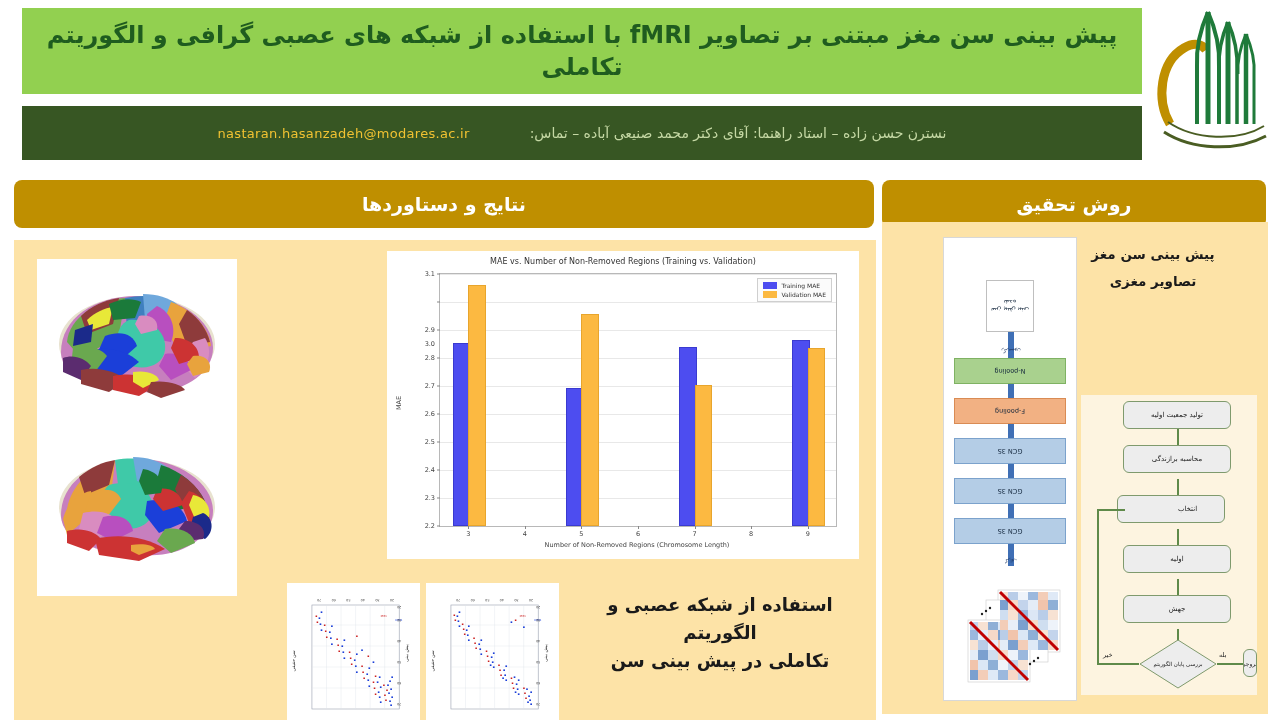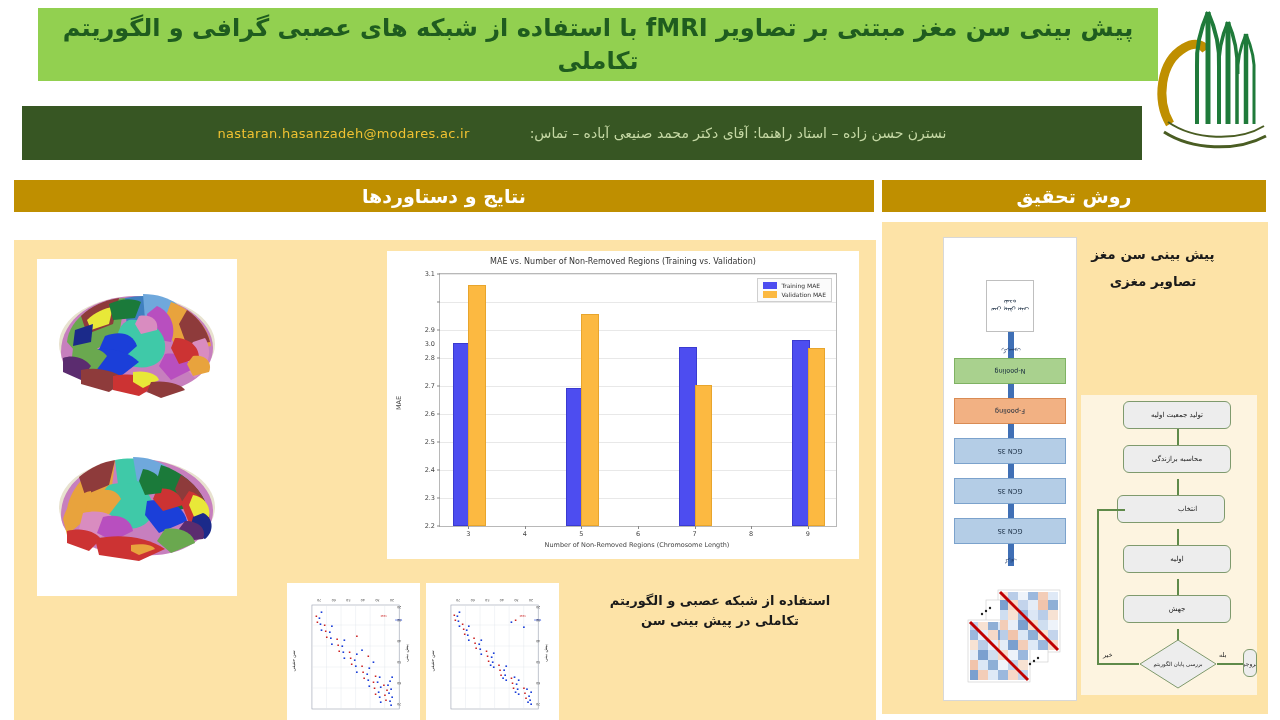--- a/index.html
+++ b/index.html
@@ -5,40 +5,40 @@
 <style>
   html,body{margin:0;padding:0;}
   body{
     width:1280px;height:720px;overflow:hidden;background:#ffffff;
     font-family:"DejaVu Sans","Liberation Sans",sans-serif;
     position:relative;
   }
   
   #poster-header{position:absolute;left:0;top:0;width:1280px;height:160px;background:#ffffff;}
   #title-banner{
-    position:absolute;left:22px;top:8px;width:1120px;height:73px;
-    background:#92d050;display:flex;align-items:center;justify-content:center;margin-left:16px;
+    position:absolute;left:22px;top:8px;width:1120px;height:86px;
+    background:#92d050;display:flex;align-items:center;justify-content:center;
   }
   #title-text{
     color:#1f5c1f;font-weight:bold;font-size:24px;line-height:1.35;
     text-align:center;padding:0 14px;direction:rtl;
   }
   #authors-bar{
     position:absolute;left:22px;top:106px;width:1120px;height:54px;
     background:#375623;display:flex;align-items:center;justify-content:center;
   }
   #authors-inner{display:flex;align-items:center;gap:60px;direction:rtl;}
   .author-line{color:#c5d8a4;font-size:14px;white-space:nowrap;}
   #contact-email{color:#f1c232;font-size:13px;letter-spacing:.3px;direction:ltr;}
   
   #university-logo{position:absolute;left:1150px;top:4px;width:120px;height:152px;}
   
   .section-bar{
-    position:absolute;height:32px;background:#bf8f00;
-    display:flex;align-items:center;justify-content:center;
+    position:absolute;height:48px;background:#bf8f00;
+    display:flex;align-items:center;justify-content:center;border-radius:8px;
   }
   .section-bar-title{color:#ffffff;font-weight:bold;font-size:19px;direction:rtl;}
   #results-bar{left:14px;top:180px;width:860px;}
   #method-bar{left:882px;top:180px;width:384px;}
   
   .panel{position:absolute;background:#fde3a7;border:1px solid #fde3a7;}
   #results-panel{left:14px;top:240px;width:860px;height:490px;}
   #method-panel{left:882px;top:222px;width:384px;height:490px;}
   
   #brain-card{
@@ -92,21 +92,21 @@
   .legend-label{font-size:6px;color:#333;white-space:nowrap;}
   
   #scatter-strip{
     position:absolute;left:272px;top:342px;width:272px;height:140px;
     display:flex;gap:6px;
   }
   .scatter-card{flex:1;background:#ffffff;position:relative;}
   
   #results-note{
     position:absolute;left:580px;top:350px;width:250px;
-    text-align:center;direction:rtl;color:#1a1a1a;font-size:13px;
+    text-align:center;direction:rtl;color:#1a1a1a;font-size:18px;
     line-height:1.55;font-weight:600;
   }
   
   #method-heading{
     position:absolute;right:14px;top:18px;width:200px;text-align:center;
     direction:rtl;color:#1a1a1a;font-size:13.5px;line-height:2;font-weight:600;
   }
   #gcn-card{
     position:absolute;left:60px;top:14px;width:132px;height:462px;
     background:#ffffff;border:1px solid #d8d8d8;

